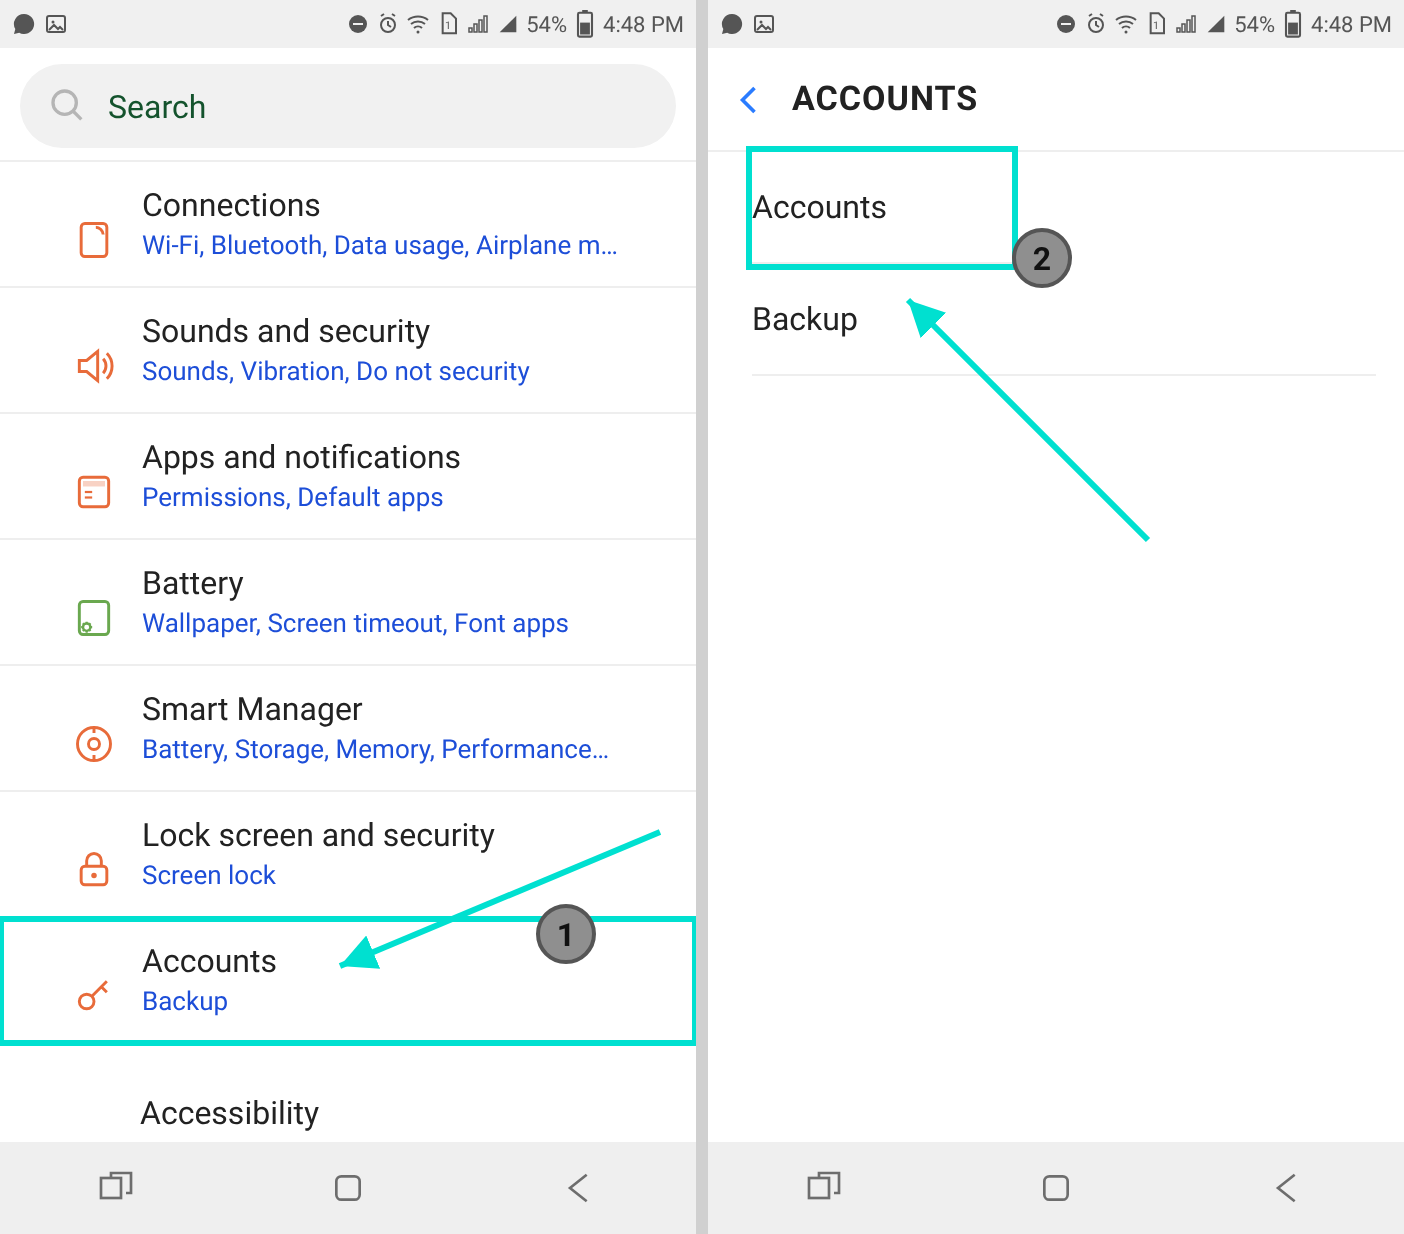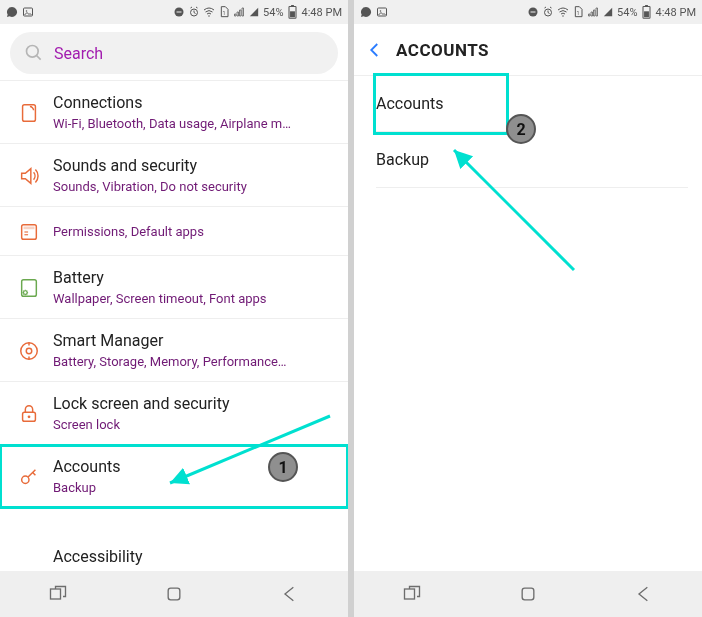--- a/index.html
+++ b/index.html
@@ -32,49 +32,49 @@
   .status-right { margin-left:auto; display:flex; gap:3px; align-items:center; }
   .status-ico { width:12px; height:12px; display:inline-flex; align-items:center; justify-content:center; }
   .search-wrap {
     margin: 8px 10px 6px;
     background: #f1f1f1;
     border-radius: 22px;
     height: 42px;
     display:flex;
     align-items:center;
     padding: 0 14px;
-    color:#a21caf;
+    color:#14532d;
   }
   .search-wrap .mag { margin-right:10px; color:#b5b5b5; }
   .list { }
   .row {
-    padding: 12px 14px 12px 5px;
-    display:flex;
-    align-items:center;
+    padding: 12px 14px 12px 23px;
+    display:flex;
+    align-items:flex-end;
     border-bottom: 1px solid #eee;
     position:relative;
   }
   .row:first-child { border-top: 1px solid #eee; }
   .icon-col {
     width: 48px;
     flex: 0 0 48px;
     display:flex;
     justify-content:center;
     padding-top:2px;
     color:#e86b3a;
   }
   .text-col { flex:1; min-width:0; }
   .title {
     font-size: 16px;
     color: #222;
     margin-bottom: 4px;
   }
   .sub {
     font-size: 13px;
-    color: #701a75;
+    color: #1d4ed8;
     white-space: nowrap;
     overflow: hidden;
     text-overflow: ellipsis;
   }
   .row.highlight {
     outline: 3px solid #00e0d0;
     outline-offset: -2px;
   }
   .nav-bar {
     position:absolute;
@@ -117,21 +117,21 @@
     border:2px solid #555;
     color:#111;
     display:flex; align-items:center; justify-content:center;
     font-weight:700;
     z-index:5;
   }
   .arrow { position:absolute; z-index:4; pointer-events:none; }
   .cut { position:absolute; bottom:46px; left:0; right:0; height:24px;
          background:linear-gradient(#fff,#fff); overflow:hidden; }
   .cut .partial {
-    padding-left:53px; font-size:16px; color:#222;
+    padding-left:70px; font-size:16px; color:#222;
   }
   svg { display:block; }
 </style>
 </head>
 <body>
 
 <div class="phone">
   <div class="status-bar">
     <div class="status-left">
       <span class="status-ico">
@@ -241,20 +241,21 @@
           <span>
             <svg width="22" height="22" viewBox="0 0 24 24">
               <rect x="4" y="4" width="16" height="16" rx="2" fill="none" stroke="#e86b3a" stroke-width="1.6"></rect>
               <rect x="6" y="6" width="12" height="3" fill="#e86b3a" opacity="0.3"></rect>
               <line x1="7" y1="12" x2="11" y2="12" stroke="#e86b3a" stroke-width="1.2"></line>
               <line x1="7" y1="15" x2="11" y2="15" stroke="#e86b3a" stroke-width="1.2"></line>
             </svg>
           </span>
         </div>
       <div class="text-col">
+        <div class="title">Apps and notifications</div>
         <div class="sub">Permissions, Default apps</div>
       </div>
     </div>
 
     <div class="row">
       <div class="icon-col" style="color:#6aa84f">
           <span>
             <svg width="22" height="22" viewBox="0 0 24 24">
               <rect x="4" y="3" width="16" height="18" rx="2" fill="none" stroke="#6aa84f" stroke-width="1.6"></rect>
               <circle cx="8" cy="17" r="2" fill="none" stroke="#6aa84f" stroke-width="1.3"></circle>

